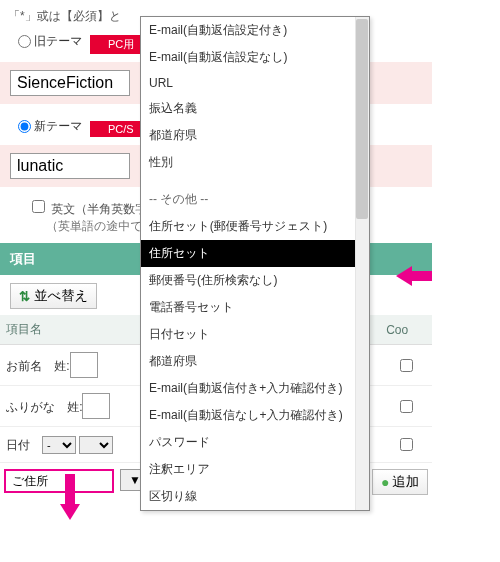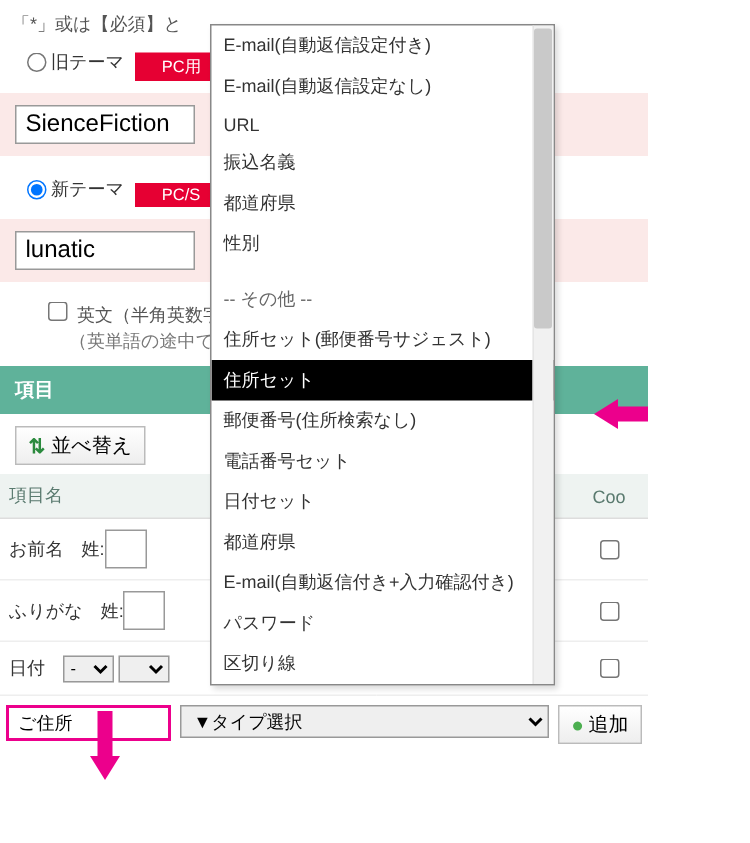--- a/index.html
+++ b/index.html
@@ -132,21 +132,21 @@
     <span class="ico">⇅</span>
     <span>並べ替え</span>
   </button>
 
   <table class="tbl">
     <thead>
       <tr>
         <th style="width:58%">項目名</th>
         <th style="width:12%"></th>
         <th style="width:18%;text-align:center">入力必須</th>
-        <th style="width:12%;text-align:center">Coo</th>
+        <th style="width:12%;text-align:left">Coo</th>
       </tr>
     </thead>
     <tbody id="tbody">
         <tr>
           <td><span>お前名</span> <span>姓:</span><input class="text-input" style="width: 28px;"></td>
           <td><button class="detail-btn">詳細</button></td>
           <td style="text-align: center;"><input type="checkbox" style=""></td>
           <td style="text-align: center;"><input type="checkbox" style=""></td>
         </tr>
         <tr>
@@ -186,21 +186,23 @@
         <div class="dd-item">性別</div>
         <div class="dd-item" style="height: 10px; padding: 0px 8px;"></div>
         <div class="dd-item header">-- その他 --</div>
         <div class="dd-item">住所セット(郵便番号サジェスト)</div>
         <div class="dd-item selected">住所セット</div>
         <div class="dd-item">郵便番号(住所検索なし)</div>
         <div class="dd-item">電話番号セット</div>
         <div class="dd-item">日付セット</div>
         <div class="dd-item">都道府県</div>
         <div class="dd-item">E-mail(自動返信付き+入力確認付き)</div>
+        <div class="dd-item">E-mail(自動返信なし+入力確認付き)</div>
         <div class="dd-item">パスワード</div>
+        <div class="dd-item">注釈エリア</div>
         <div class="dd-item">区切り線</div>
       </div>
     <div class="dd-scrollbar-track">
       <div class="dd-scrollbar-thumb"></div>
     </div>
   </div>
 
   
   <div class="arrow right-to-left">
     <div class="head"></div>

